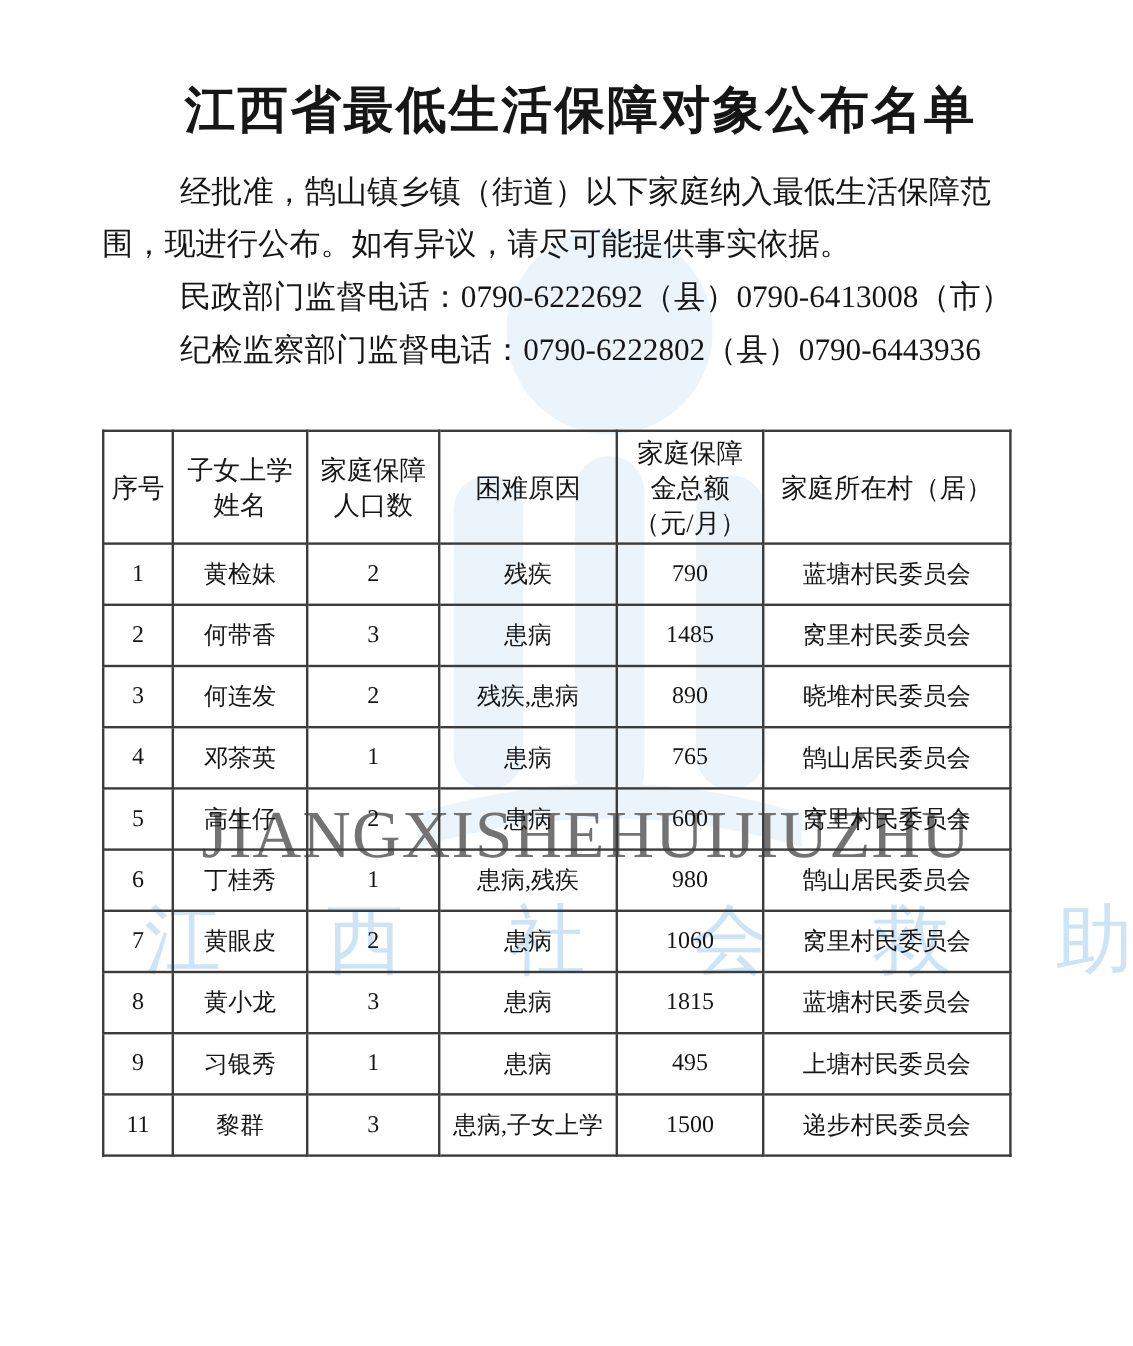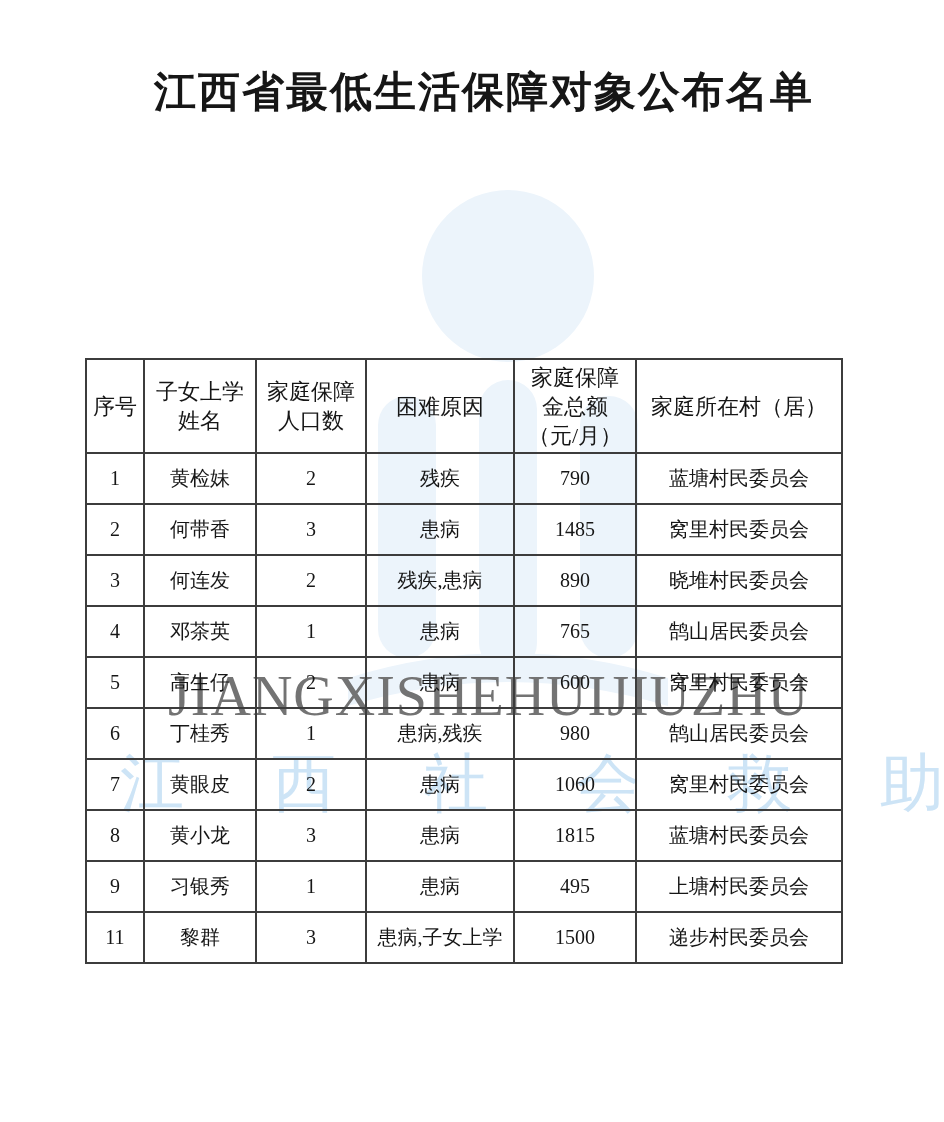--- a/index.html
+++ b/index.html
@@ -79,20 +79,25 @@
       </g>
     </svg>
     <div class="wm-latin">JIANGXISHEHUIJIUZHU</div>
     <div class="wm-cn">江西社会救助</div>
   </div>
 
   <div class="content">
 
     <h1 class="doc-title">江西省最低生活保障对象公布名单</h1>
 
+    <div class="body-text">
+      <p class="lead">经批准，鹄山镇乡镇（街道）以下家庭纳入最低生活保障范围，现进行公布。如有异议，请尽可能提供事实依据。</p>
+      <p class="phone">民政部门监督电话：0790-6222692（县）0790-6413008（市）</p>
+      <p class="phone">纪检监察部门监督电话：0790-6222802（县）0790-6443936</p>
+    </div>
 
     <table class="roster">
       <colgroup>
         <col style="width:58px">
         <col style="width:112px">
         <col style="width:110px">
         <col style="width:148px">
         <col style="width:122px">
         <col style="width:206px">
       </colgroup>

